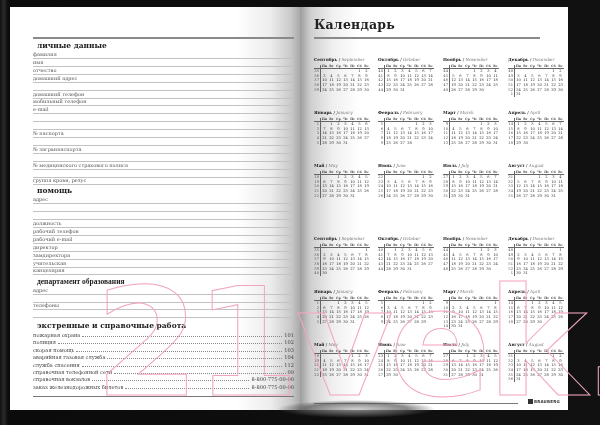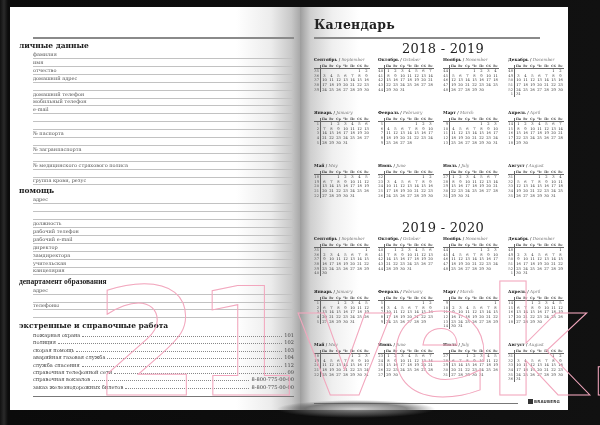--- a/index.html
+++ b/index.html
@@ -6,21 +6,21 @@
 html,body{width:600px;height:425px;overflow:hidden;background:#0a0a0a}
 body{position:relative;font-family:"DejaVu Serif",serif;color:#333}
 .book{position:absolute;left:0;top:0;width:600px;height:425px;background:linear-gradient(90deg,#111 0,#2a2a2a 4px,#0b0b0b 8px,#111 100%)}
 .page{position:absolute;top:7px;height:403px;background:#fff;overflow:hidden}
 .page.left{left:10px;width:290px;background:linear-gradient(90deg,#fff 0,#fff 78%,#ececec 90%,#c8c8c8 97%,#a9a9a9 100%)}
 .page.right{left:300px;width:268px;background:linear-gradient(90deg,#9d9d9d 0,#cfcfcf 4%,#efefef 12%,#fff 22%,#fff 100%)}
 .spine-shadow{position:absolute;left:276px;top:400px;width:160px;height:18px;background:radial-gradient(ellipse at center,#bbb 0,#555 45%,rgba(0,0,0,0) 70%);opacity:.7}
 .title-l{position:absolute;right:6px;top:10px;font-size:12.5px;font-weight:bold;color:#222;letter-spacing:.2px}
 .title-r{position:absolute;left:14px;top:10px;font-size:12.5px;font-weight:bold;color:#222;letter-spacing:.2px}
 .hr-thick{position:absolute;height:2px;background:#8a8a8a}
-.section{position:absolute;left:9px;font-size:7.5px;font-weight:bold;color:#222}
+.section{position:absolute;left:27px;font-size:7.5px;font-weight:bold;color:#222}
 .row{position:absolute;left:23px;right:6px;height:8px;border-bottom:1px solid #c2c2c2}
 .row span{position:absolute;left:0;bottom:1px;font-size:5px;color:#555;white-space:nowrap}
 .svc{position:absolute;left:23px;right:6px;height:7px;display:flex;align-items:flex-end;font-size:5.1px;color:#444}
 .svc .dots{flex:1;border-bottom:1px dotted #888;margin:0 2px 1px}
 .svc-end{position:absolute;left:23px;right:6px;height:1px;background:#777}
 .year{position:absolute;left:0;width:286px;text-align:center;font-size:13px;color:#222;letter-spacing:.3px}
 .month{position:absolute;width:66px}
 .month .mt{font-size:4.2px;color:#222;white-space:nowrap;height:6px}
 .month .mt b{font-weight:bold}
 .month .mt i{font-style:italic;color:#777;font-weight:normal}
@@ -157,22 +157,20 @@
           <span class="dots"></span>
           <span>8-800-775-00-00</span>
         </div>
         <div class="svc-end" style="top: 389.1px;"></div>
       </div>
   </div>
 
   <div class="page right">
     <div class="title-r">Календарь</div>
     <div class="hr-thick" style="left:14px;right:28px;top:30px"></div>
-    <div class="year" style="top:34px">2018 - 2019</div>
-    <div class="year" style="top:213px">2019 - 2020</div>
     <div id="cal-content">
         <div class="month" style="left: 14px; top: 50px;">
           <div class="mt"><b>Сентябрь</b> / <i>September</i></div>
           <div class="cal">
             <div class="wk hd"></div>
             <div class="hd">Пн</div>
             <div class="hd">Вт</div>
             <div class="hd">Ср</div>
             <div class="hd">Чт</div>
             <div class="hd">Пт</div>

